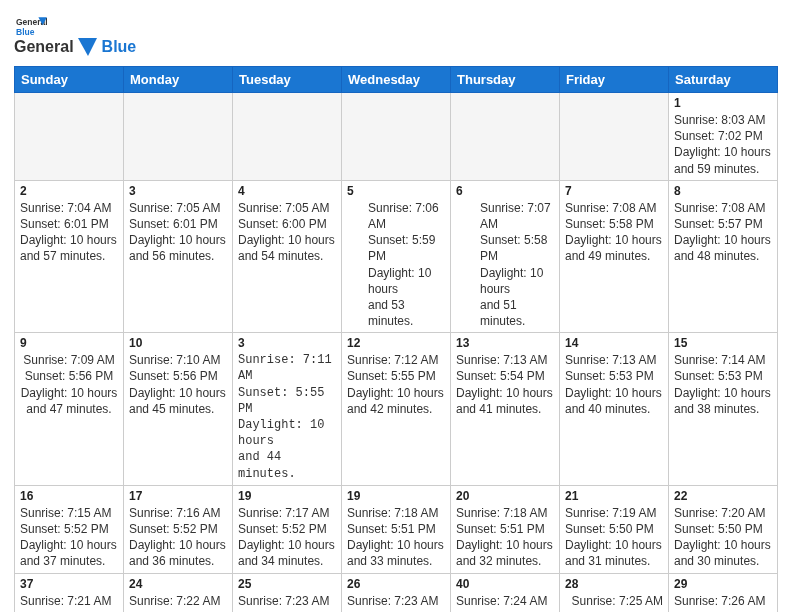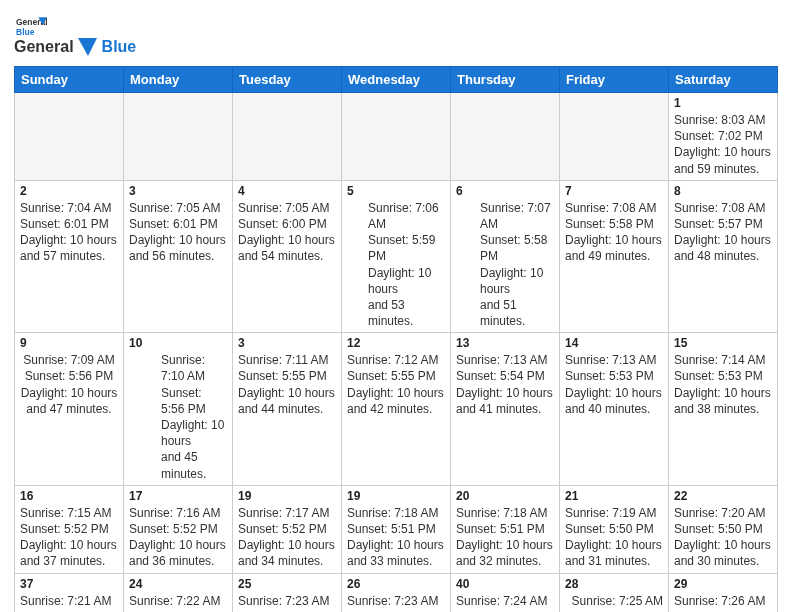--- a/index.html
+++ b/index.html
@@ -194,28 +194,28 @@
         <tr>
           <td>
             <span class="day-number">9</span>
             <div class="day-info" style="white-space: pre-line; text-align: center;">Sunrise: 7:09 AM
 Sunset: 5:56 PM
 Daylight: 10 hours
 and 47 minutes.</div>
           </td>
           <td>
             <span class="day-number">10</span>
-            <div class="day-info" style="white-space: pre-line; margin-left: 32px;">Sunrise: 7:10 AM
+            <div class="day-info" style="white-space: pre-line;">Sunrise: 7:10 AM
 Sunset: 5:56 PM
 Daylight: 10 hours
 and 45 minutes.</div>
           </td>
           <td>
             <span class="day-number">3</span>
-            <div class="day-info" style="white-space: pre-line;">Sunrise: 7:11 AM
+            <div class="day-info" style="white-space: pre-line; font-family: Liberation Mono, monospace;">Sunrise: 7:11 AM
 Sunset: 5:55 PM
 Daylight: 10 hours
 and 44 minutes.</div>
           </td>
           <td>
             <span class="day-number">12</span>
             <div class="day-info" style="white-space: pre-line;">Sunrise: 7:12 AM
 Sunset: 5:55 PM
 Daylight: 10 hours
 and 42 minutes.</div>

